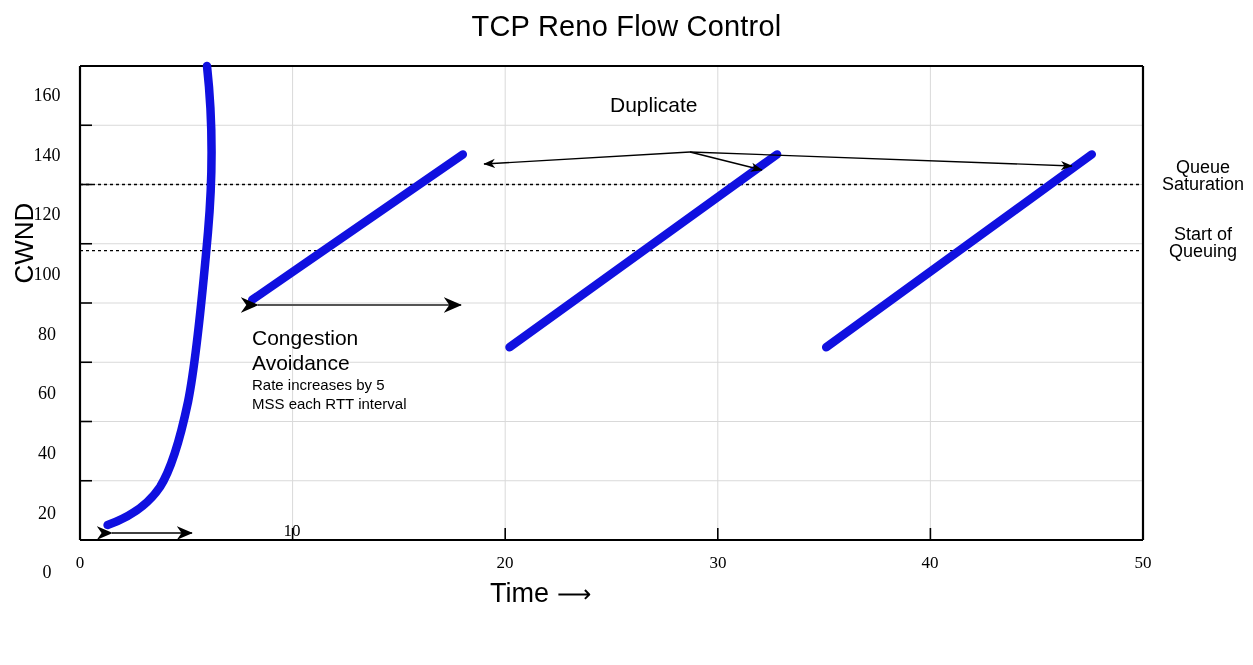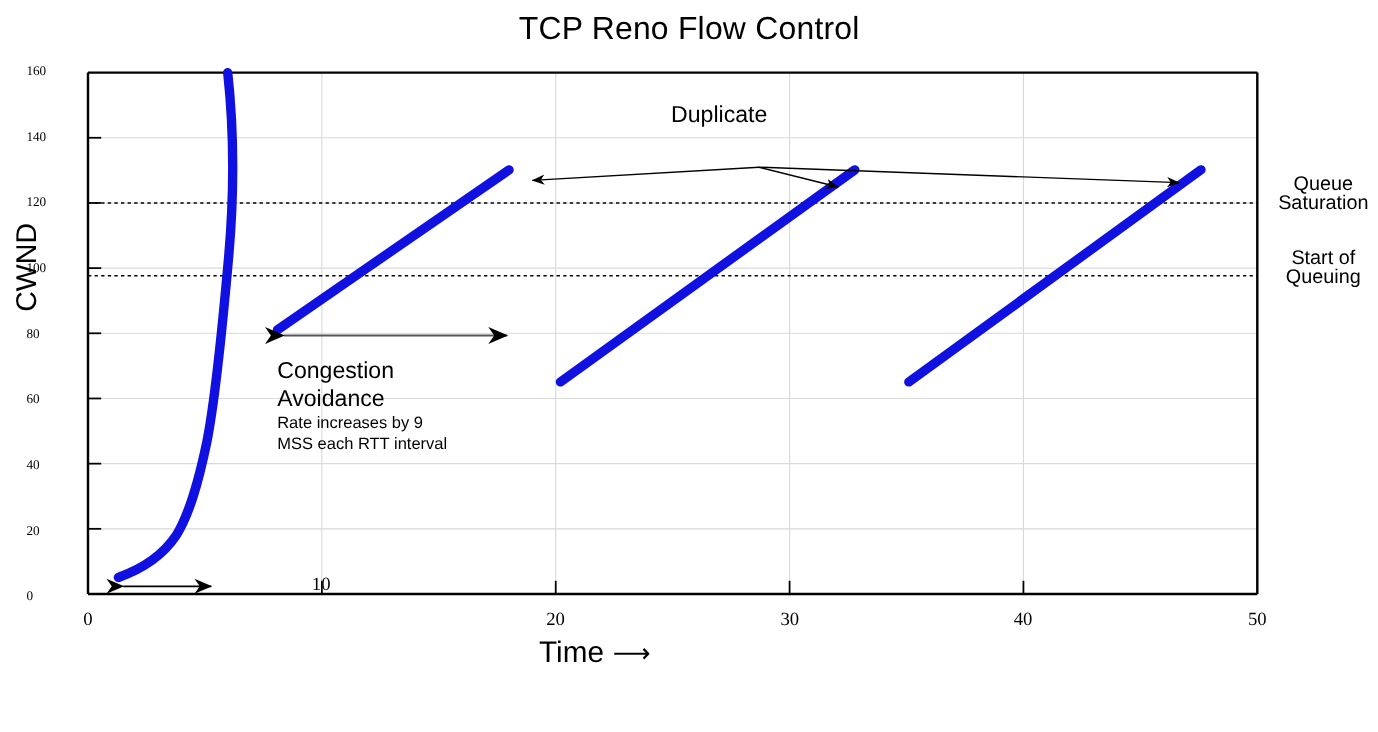--- a/index.html
+++ b/index.html
@@ -19,22 +19,22 @@
   .ylabel{
     position:absolute;left:4px;top:248px;width:40px;text-align:center;
     font-size:26px;transform:rotate(-90deg);transform-origin:50% 50%;
     font-family:"Liberation Sans", sans-serif;
   }
   .xlabel{
     position:absolute;left:490px;top:578px;font-size:27px;
     font-family:"Liberation Sans", sans-serif;
   }
   .tick-y{
-    position:absolute;width:46px;text-align:left;
-    font-size:12px;font-family:"Liberation Serif", serif;
+    position:absolute;width:46px;text-align:center;
+    font-size:18px;font-family:"Liberation Serif", serif;margin-top:28px;
   }
   .tick-x{
     position:absolute;width:40px;text-align:center;
     font-size:17px;font-family:"Liberation Serif", serif;
   }
   .ann{position:absolute;text-align:left;font-family:"Liberation Sans", sans-serif;}
   .ann .big{font-size:21px;line-height:25px;}
   .ann .small{font-size:15px;line-height:19px;}
   .side{
     position:absolute;text-align:center;font-size:18px;line-height:17px;
@@ -145,21 +145,21 @@
       <line x1="690" y1="152" x2="484" y2="164" marker-end="url(#ah)"></line>
       <line x1="690" y1="152" x2="762" y2="170" marker-end="url(#ah)"></line>
       <line x1="690" y1="152" x2="1072" y2="166" marker-end="url(#ah)"></line>
     </g>
   </svg>
 
 
   <div class="ann" style="left:252px;top:325px;width:216px;">
     <div class="big">Congestion</div>
     <div class="big">Avoidance</div>
-    <div class="small">Rate increases by 9</div>
+    <div class="small">Rate increases by 5</div>
     <div class="small">MSS each RTT interval</div>
   </div>
 
   <div class="ann" style="left:610px;top:92px;width:160px;">
     <div class="big">Duplicate</div>
   </div>
 
   <div class="side" style="left:1155px;top:159px;width:96px;">
     <div>Queue</div>
     <div>Saturation</div>

